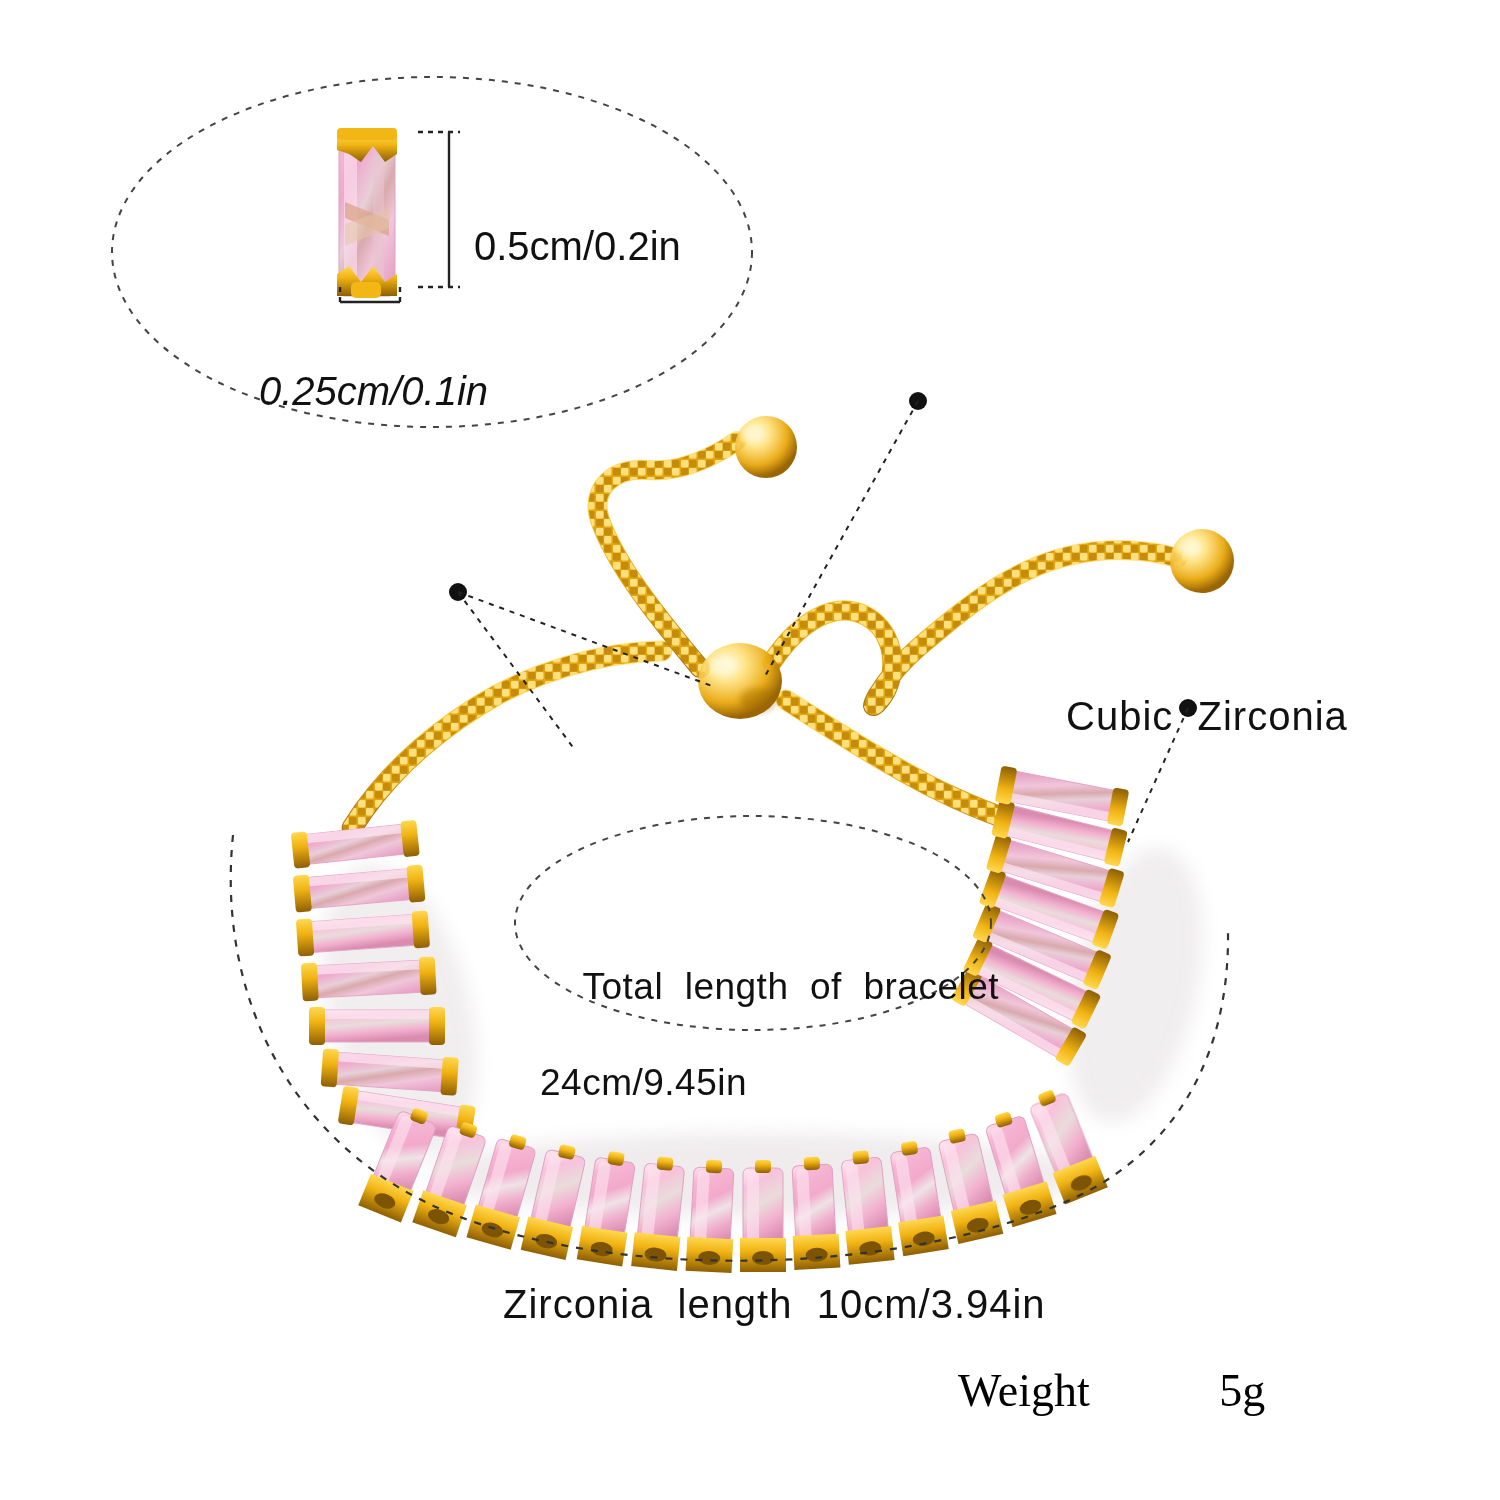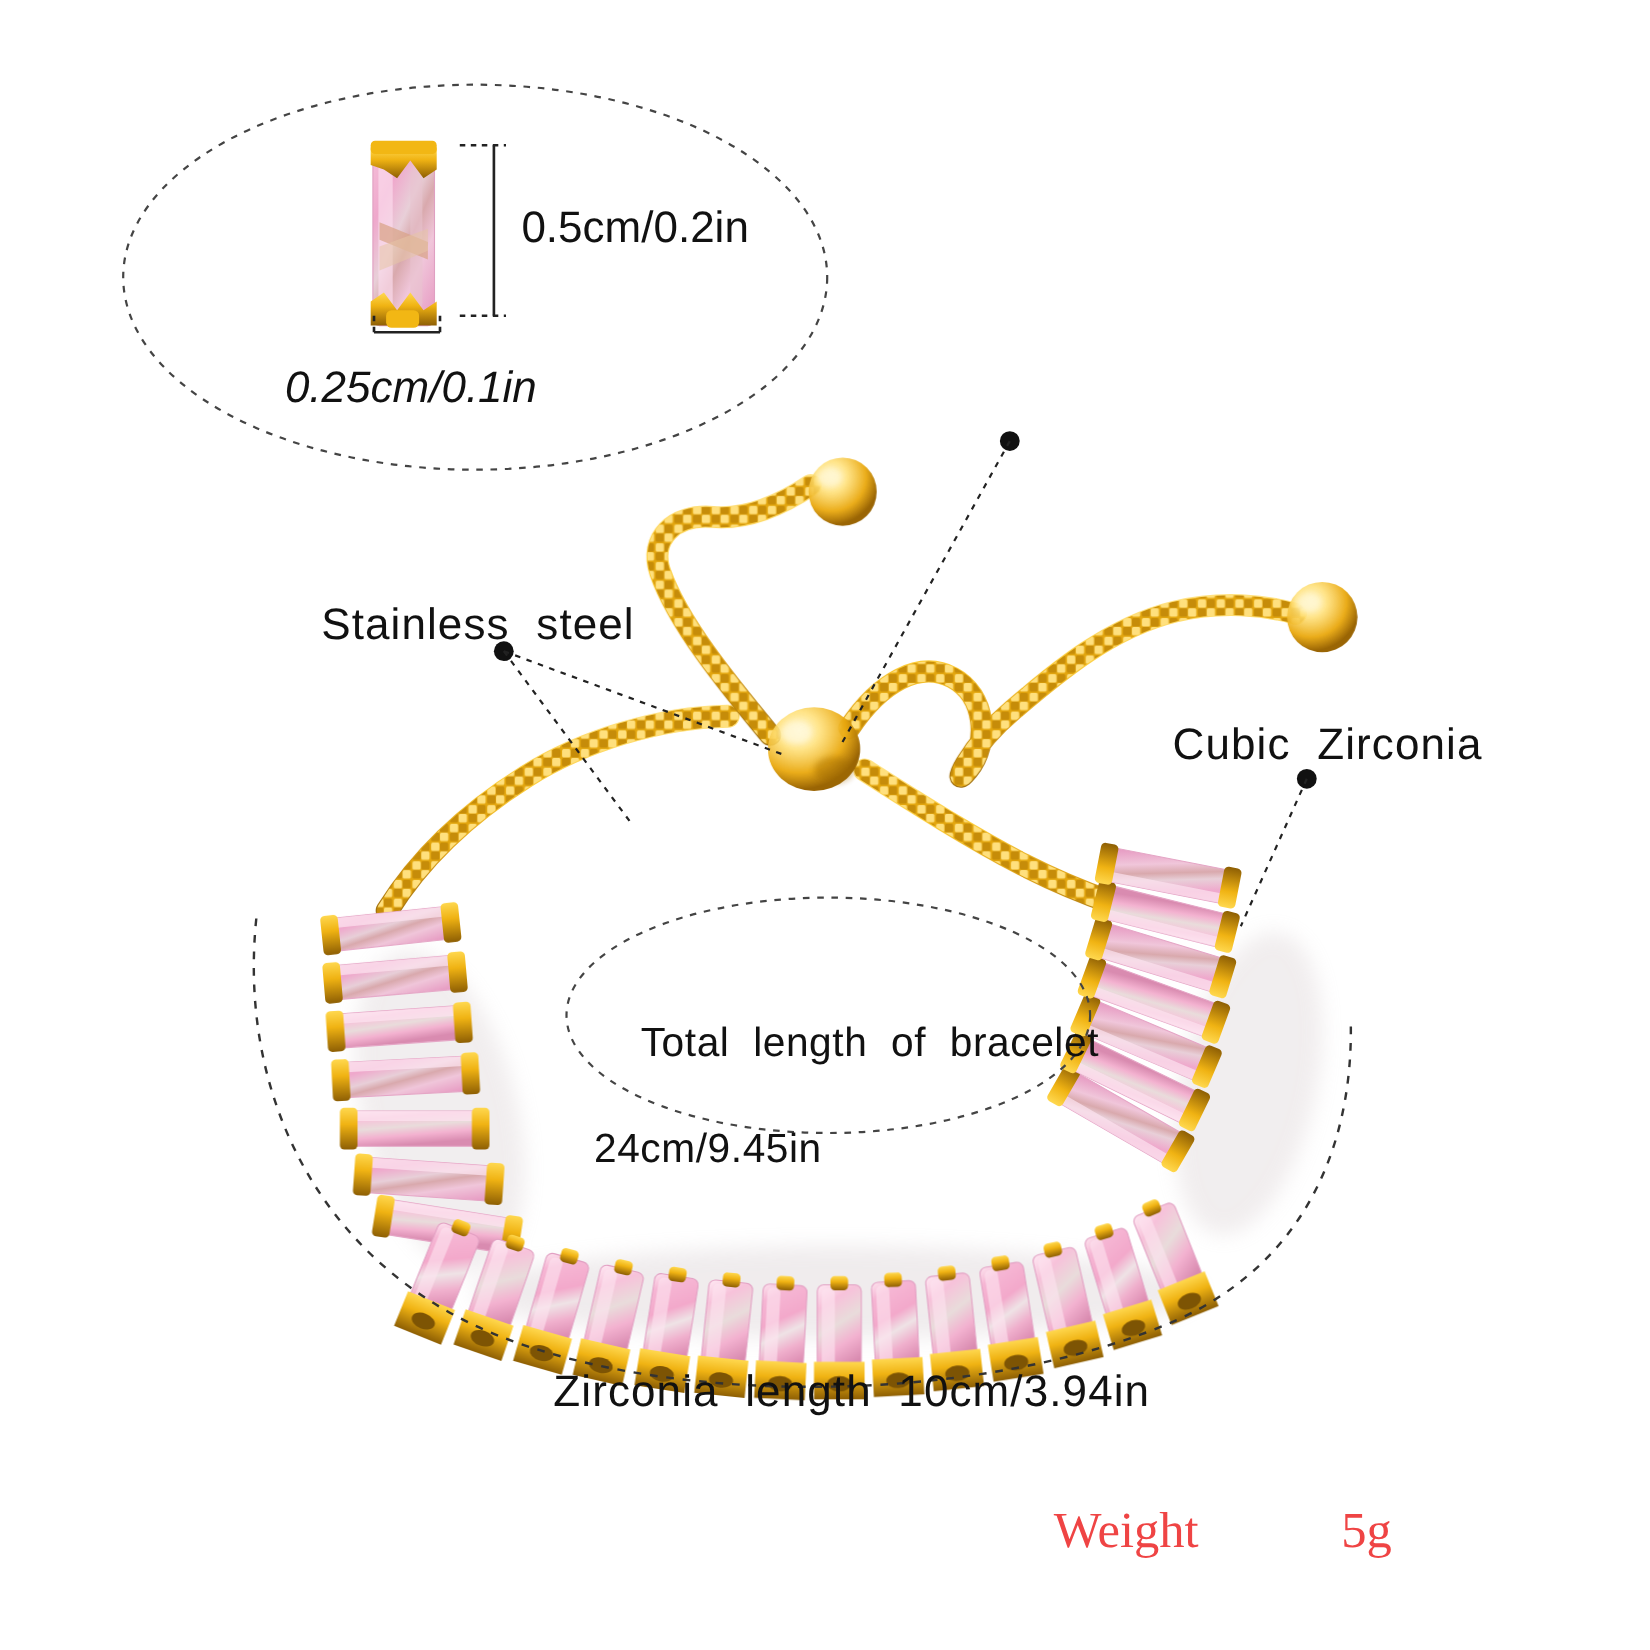--- a/index.html
+++ b/index.html
@@ -6,39 +6,39 @@
   body{width:1500px;height:1500px;position:relative;overflow:hidden;
        font-family:"Liberation Sans", sans-serif;}
 
   #stage{position:absolute;inset:0;width:1500px;height:1500px;background:#fff;}
 
   svg.layer{position:absolute;left:0;top:0;width:1500px;height:1500px;overflow:visible;}
   svg.layer.art{z-index:2;}
   svg.layer.ink{z-index:5;}
 
   .lbl{position:absolute;z-index:6;white-space:pre;color:#111;
-       font-family:"Liberation Sans", sans-serif;font-weight:400;}
+       font-family:"Liberation Sans", sans-serif;font-weight:400;margin-top:39px;}
 
   .lbl.thin{letter-spacing:.5px;}
 
   #lbl-adjustable{left:843px;top:339px;font-size:40px;letter-spacing:1px;}
   #lbl-stainless{left:292px;top:546px;font-size:40px;letter-spacing:1px;}
   #lbl-cubic{left:1066px;top:655px;font-size:40px;letter-spacing:1px;}
 
   #dim-height{left:474px;top:185px;font-size:40px;letter-spacing:0px;}
   #dim-width{left:259px;top:330px;font-size:40px;letter-spacing:0px;font-style:italic;}
 
   #oval-text{left:540px;top:876px;width:420px;text-align:left;font-size:37px;
              line-height:48px;letter-spacing:.5px;}
   #oval-text .l2{display:block;}
 
   #lbl-zirconia-length{left:503px;top:1243px;font-size:40px;letter-spacing:1px;}
 
   #weight-row{position:absolute;z-index:6;left:958px;top:1364px;
-              font-family:"Liberation Serif", serif;font-size:46px;color:#ef4444;}
+              font-family:"Liberation Serif", serif;font-size:46px;color:#000000;}
   #weight-row .w-label{display:inline-block;}
   #weight-row .w-value{display:inline-block;margin-left:118px;}
 </style>
 </head>
 <body>
 
 <div id="stage">
 
   <svg class="layer art" viewBox="0 0 1500 1500">
     <defs>
@@ -387,21 +387,20 @@
       <path d="M458,592 L575,750" fill="none" stroke="#222" stroke-width="2" stroke-dasharray="5 6"></path>
     </g>
 
     <g>
       <circle cx="1188" cy="708" r="9" fill="#111"></circle>
       <path d="M1188,708 L1128,842" fill="none" stroke="#222" stroke-width="2" stroke-dasharray="5 6"></path>
     </g>
   </svg>
 
 
-  <div class="lbl thin" id="lbl-stainless">Stainless  steel</div>
 
   <div class="lbl thin" id="lbl-cubic">Cubic  Zirconia</div>
 
   <div class="lbl" id="dim-height">0.5cm/0.2in</div>
 
   <div class="lbl" id="dim-width">0.25cm/0.1in</div>
 
   <div class="lbl" id="oval-text">
     <span>Total  length  of  bracelet</span>
     <span class="l2">24cm/9.45in</span>

